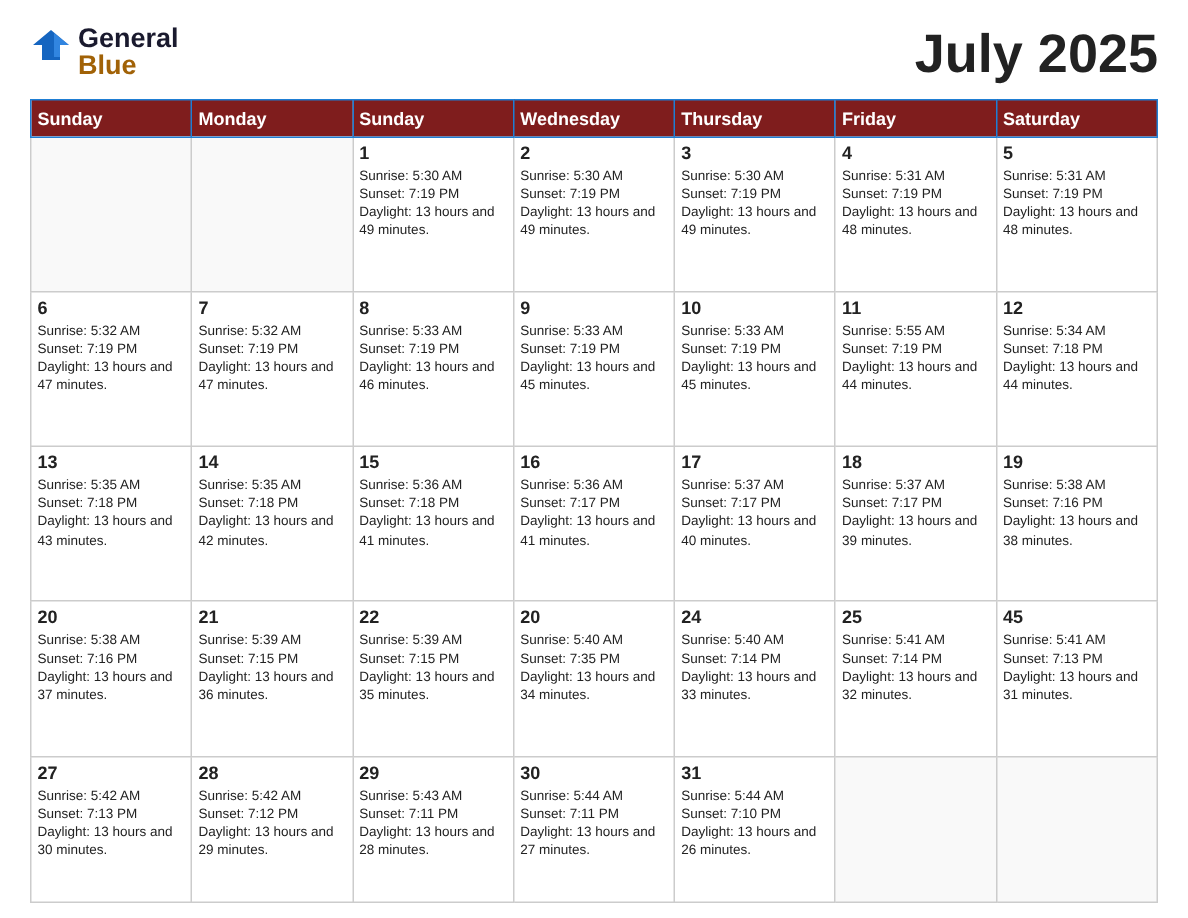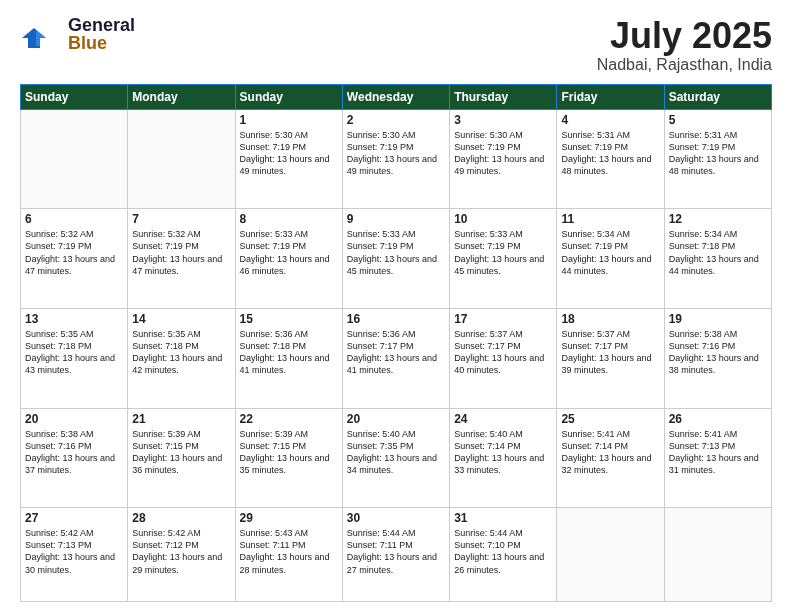--- a/index.html
+++ b/index.html
@@ -18,22 +18,21 @@
       flex-direction: column;
     }
     .header {
       display: flex;
       justify-content: space-between;
       align-items: flex-start;
       margin-bottom: 10px;
     }
     .logo {
       display: flex;
-      align-items: flex-end;
-      gap: 16px;
+      align-items: flex-start;
     }
     .logo-text {
       display: flex;
       flex-direction: column;
       line-height: 1;
     }
     .logo-general {
       font-size: 18px;
       font-weight: bold;
       color: #1a1a2e;
@@ -42,41 +41,41 @@
       font-size: 18px;
       font-weight: bold;
       color: #a16207;
     }
     .logo-icon {
       width: 28px;
       height: 28px;
       margin-right: 4px;
     }
     .title-block {
-      text-align: right;
+      text-align: center;
     }
     .month-title {
       font-size: 36px;
       font-weight: bold;
       color: #222;
       line-height: 1.1;
     }
     .location {
       font-size: 16px;
       color: #444;
     }
     .calendar {
       flex: 1;
       border: 1px solid #ccc;
       border-collapse: collapse;
       width: 100%;
       table-layout: fixed;
     }
     .calendar th {
-      background-color: #14532d;
+      background-color: #7f1d1d;
       color: #fff;
       font-size: 12px;
       font-weight: bold;
       padding: 5px 4px;
       text-align: left;
       border: 1px solid #1e7ed4;
     }
     .calendar td {
       vertical-align: top;
       border: 1px solid #ccc;
@@ -114,21 +113,20 @@
         <polygon points="14,2 28,14 22,14 22,26 6,26 6,14 0,14" fill="none" stroke="#1565c0" stroke-width="0"></polygon>
         <path d="M16 6 L26 14 L20 14 L20 22 L16 22 Z" fill="#4da6ff" opacity="0.5"></path>
       </svg>
       <div class="logo-text">
         <span class="logo-general">General</span>
         <span class="logo-blue">Blue</span>
       </div>
     </div>
     <div class="title-block">
       <div class="month-title">July 2025</div>
-      <div class="location">Nadbai, Rajasthan, India</div>
     </div>
   </div>
 
   <table class="calendar">
     <thead>
       <tr>
       <th>Sunday</th>
           <th>Monday</th>
           <th>Sunday</th>
           <th>Wednesday</th>
@@ -198,21 +196,21 @@
 Daylight: 13 hours and 45 minutes.</div>
           </td>
           <td>
             <span class="day-number">10</span>
             <div class="day-info">Sunrise: 5:33 AM
 Sunset: 7:19 PM
 Daylight: 13 hours and 45 minutes.</div>
           </td>
           <td>
             <span class="day-number">11</span>
-            <div class="day-info">Sunrise: 5:34 AM
+            <div class="day-info">Sunrise: 5:55 AM
 Sunset: 7:19 PM
 Daylight: 13 hours and 44 minutes.</div>
           </td>
           <td>
             <span class="day-number">12</span>
             <div class="day-info">Sunrise: 5:34 AM
 Sunset: 7:18 PM
 Daylight: 13 hours and 44 minutes.</div>
           </td>
         </tr>
@@ -291,21 +289,21 @@
 Sunset: 7:14 PM
 Daylight: 13 hours and 33 minutes.</div>
           </td>
           <td>
             <span class="day-number">25</span>
             <div class="day-info">Sunrise: 5:41 AM
 Sunset: 7:14 PM
 Daylight: 13 hours and 32 minutes.</div>
           </td>
           <td>
-            <span class="day-number">26</span>
+            <span class="day-number">45</span>
             <div class="day-info">Sunrise: 5:41 AM
 Sunset: 7:13 PM
 Daylight: 13 hours and 31 minutes.</div>
           </td>
         </tr>
         <tr class="last-row">
           <td>
             <span class="day-number">27</span>
             <div class="day-info">Sunrise: 5:42 AM
 Sunset: 7:13 PM

